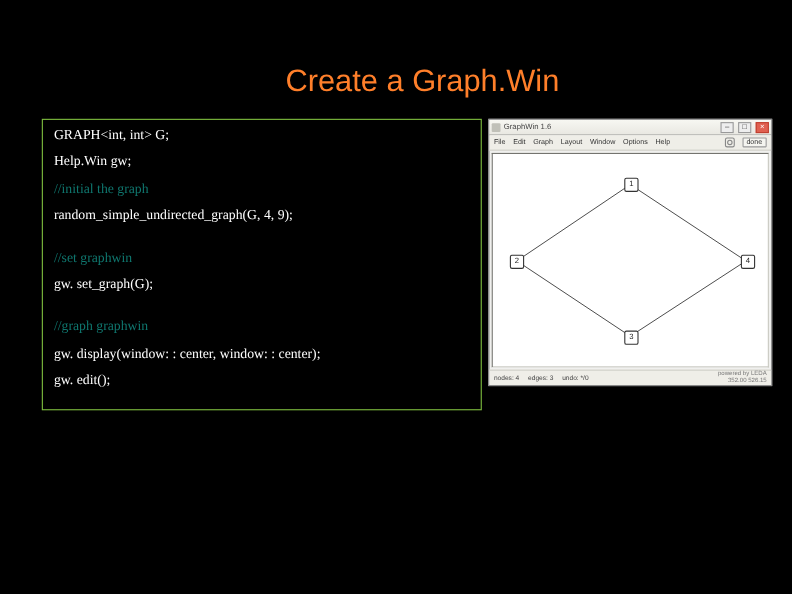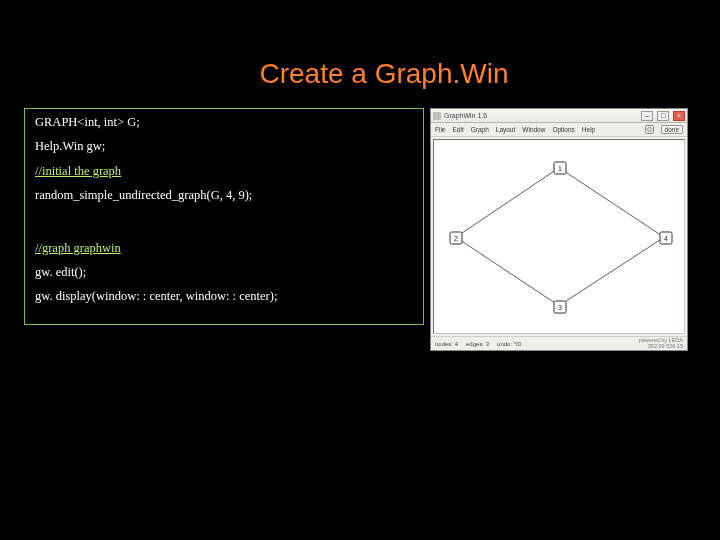--- a/index.html
+++ b/index.html
@@ -16,38 +16,38 @@
     font-size: 28px;
     text-align: center;
     padding-top: 58px;
     padding-bottom: 18px;
     font-weight: 400;
     margin-left: 48px;
   }
   .content-row {
     display: flex;
     align-items: flex-start;
-    padding: 0 24px 0 24px;
+    padding: 0 24px 0 38px;
     gap: 6px;
   }
   .code-box {
     flex: 0 0 400px;
     border: 1.5px solid #7fbf3f;
     background: #000;
     padding: 6px 10px 10px 10px;
     font-family: Georgia, "Times New Roman", serif;
     font-size: 12.5px;
     line-height: 1.15;
   }
   .code-box p {
     color: #fff;
     margin-bottom: 10px;
     white-space: pre;
   }
-  .code-box p.comment { color: #bef264; text-decoration: underline; }
+  .code-box p.comment { color: #0f766e; }
   .code-box .gap { height: 14px; }
   .screenshot {
     flex: 0 0 258px;
     background: #f0f0ee;
     border: 1px solid #888;
     font-family: Tahoma, Arial, sans-serif;
     font-size: 7px;
     color: #333;
   }
   .ss-titlebar {
@@ -143,24 +143,26 @@
 <div class="title">Create a Graph.Win</div>
 
 <div class="content-row">
 
   <div class="code-box">
     <p>GRAPH&lt;int, int&gt; G;</p>
     <p>Help.Win gw;</p>
     <p class="comment">//initial the graph</p>
     <p>random_simple_undirected_graph(G, 4, 9);</p>
     <div class="gap"></div>
+    <p class="comment">//set graphwin</p>
+    <p>gw. set_graph(G);</p>
     <div class="gap"></div>
     <p class="comment">//graph graphwin</p>
+    <p>gw. display(window: : center, window: : center);</p>
     <p>gw. edit();</p>
-    <p>gw. display(window: : center, window: : center);</p>
   </div>
 
   <div class="screenshot">
     <div class="ss-titlebar">
       <div class="icon"></div>
       <div class="t">GraphWin 1.6</div>
       <div class="wbtn">–</div>
       <div class="wbtn">□</div>
       <div class="wbtn wclose">×</div>
     </div>

